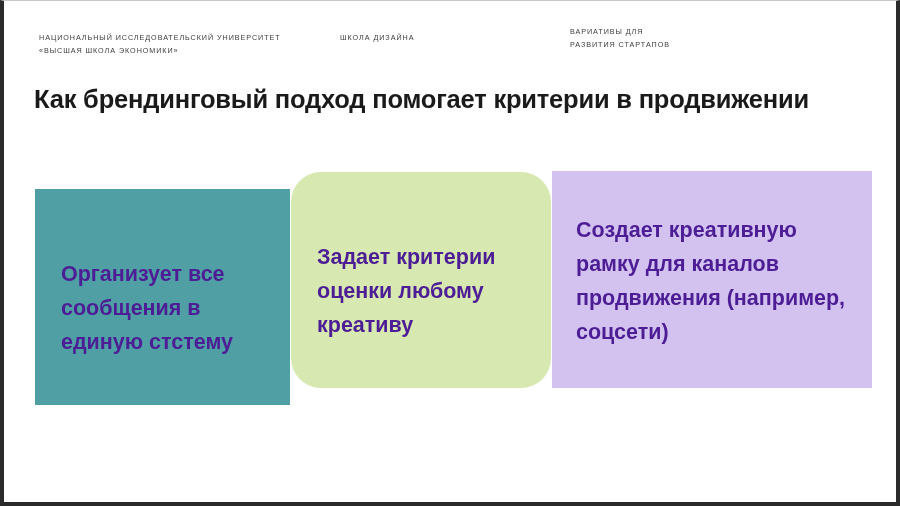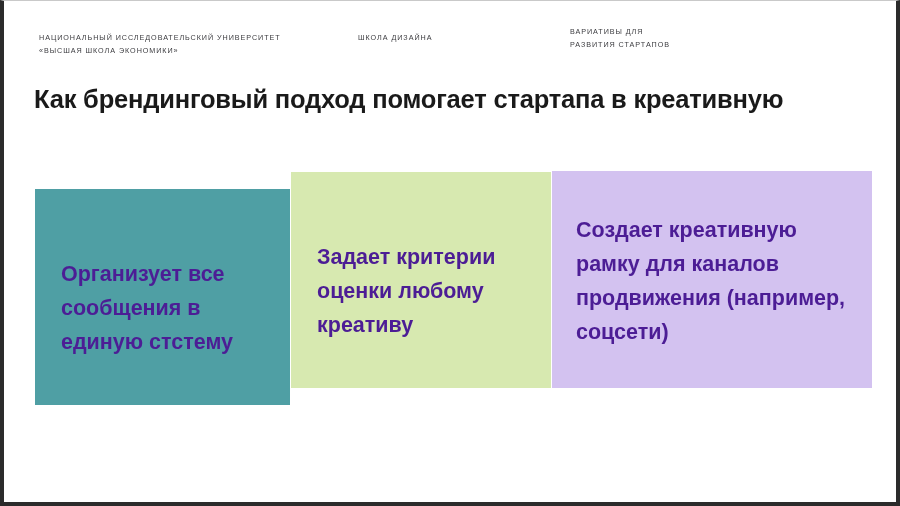--- a/index.html
+++ b/index.html
@@ -39,21 +39,21 @@
     font-size: 7.2px;
     line-height: 13px;
     letter-spacing: 0.95px;
     color: #3b3b3f;
     text-transform: uppercase;
     font-weight: 400;
     white-space: pre-line;
     margin-left: 8px;
   }
   #hdr-university { left: 27px;  top: 30px; }
-  #hdr-school     { left: 346px; top: 30px; }
+  #hdr-school     { left: 328px; top: 30px; }
   #hdr-program    { left: 558px; top: 24px; }
 
   
   #slide-title {
     position: absolute;
     left: 30px;
     top: 82px;
     width: 820px;
     font-size: 25.5px;
     line-height: 32px;
@@ -85,20 +85,21 @@
     background: #4f9fa4;
     padding: 34px 20px 0 26px;
   }
   #panel-1 {
     left: 287px;
     top: 171px;
     width: 260px;
     height: 216px;
     background: #d7e9b0;
     padding: 34px 18px 0 26px;
+    border-radius: 30px;
   }
   #panel-2 {
     left: 548px;
     top: 170px;
     width: 320px;
     height: 217px;
     background: #d3c2f0;
     padding: 8px 18px 0 24px;
   }
 </style>
@@ -109,21 +110,21 @@
   <div id="slide-canvas">
 
     <div class="hdr" id="hdr-university">НАЦИОНАЛЬНЫЙ ИССЛЕДОВАТЕЛЬСКИЙ УНИВЕРСИТЕТ
 «ВЫСШАЯ ШКОЛА ЭКОНОМИКИ»</div>
 
     <div class="hdr" id="hdr-school">ШКОЛА ДИЗАЙНА</div>
 
     <div class="hdr" id="hdr-program">ВАРИАТИВЫ ДЛЯ
 РАЗВИТИЯ СТАРТАПОВ</div>
 
-    <div id="slide-title">Как брендинговый подход помогает стартапа в креативную</div>
+    <div id="slide-title">Как брендинговый подход помогает критерии в продвижении</div>
 
     <div class="panel" id="panel-0">
       <span class="panel-text">Организует все сообщения в единую стстему</span>
     </div>
 
     <div class="panel" id="panel-1">
       <span class="panel-text">Задает критерии оценки любому креативу</span>
     </div>
 
     <div class="panel" id="panel-2">

